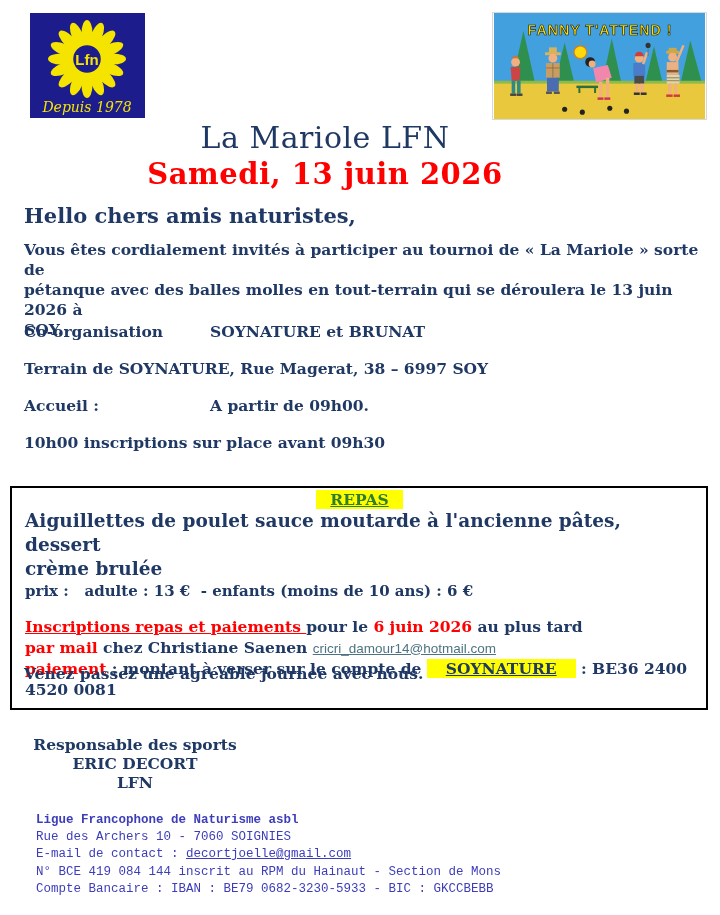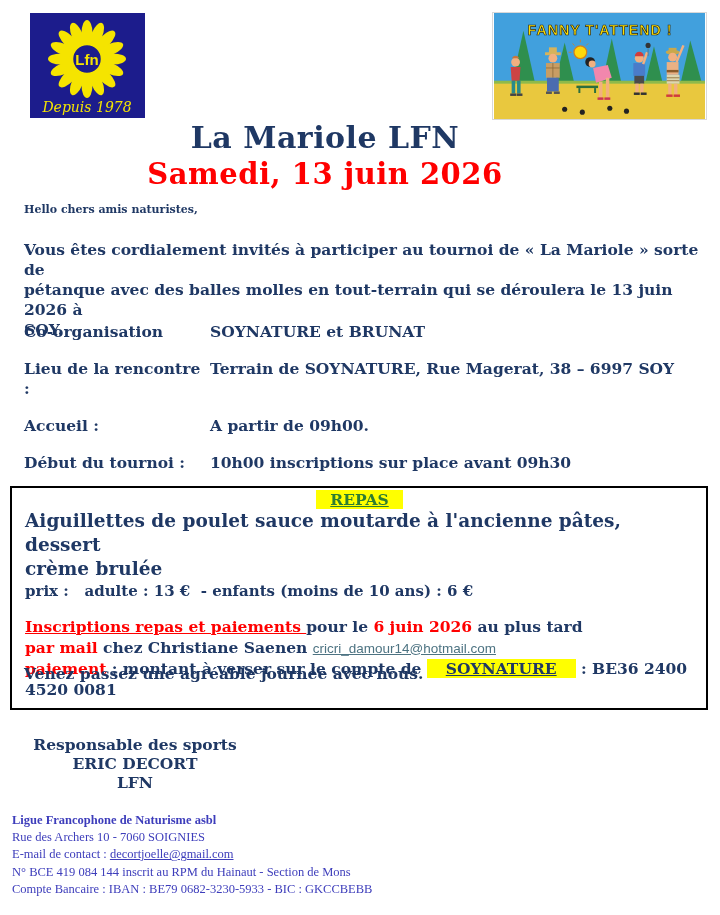--- a/index.html
+++ b/index.html
@@ -5,24 +5,24 @@
   * { margin:0; padding:0; box-sizing:border-box; }
   html,body { background:#ffffff; }
   .page {
     position:relative; width:720px; height:915px; background:#ffffff;
     font-family:"DejaVu Serif", serif; color:#1f3864; overflow:hidden;
   }
   .logo { position:absolute; left:30px; top:13px; }
   .cartoon { position:absolute; left:492px; top:12px; border:1px solid #d8d8d8; }
 
   .title-block { position:absolute; top:120px; left:0; width:650px; text-align:center; }
-  .title-main { font-size:30px; font-weight:bold; color:#1f3864; letter-spacing:0.5px; }
+  .title-main { font-size:30px; font-weight:normal; color:#1f3864; letter-spacing:0.5px; }
   .title-date { font-size:29px; font-weight:bold; color:#ff0000; letter-spacing:0.5px; margin-top:2px; }
 
-  .greeting { position:absolute; top:203px; left:24px; font-size:11px; font-weight:bold; }
+  .greeting { position:absolute; top:203px; left:24px; font-size:21px; font-weight:bold; }
   .invitation {
     position:absolute; top:240px; left:24px; width:690px;
     font-size:15.5px; font-weight:bold; line-height:20px; white-space:pre-line;
   }
 
   .details { position:absolute; top:322px; left:24px; width:690px; }
   .detail-row { display:flex; margin-bottom:17px; font-size:15.5px; font-weight:bold; line-height:20px;justify-content:center; }
   .detail-label { width:186px; flex:0 0 186px; }
   .detail-value { flex:1; }
 
@@ -44,22 +44,22 @@
   }
   .soy-hl { background:#ffff00; text-decoration:underline; padding:0 19px; }
 
   .closing1 { position:absolute; top:664px; left:24px; font-size:15.5px; font-weight:bold; }
   .closing2 { position:absolute; top:701px; left:24px; font-size:15.5px; font-weight:bold; }
 
   .signature { position:absolute; top:735px; left:30px; width:210px; text-align:center;
                font-size:15.5px; font-weight:bold; line-height:19px; }
 
   .footer {
-    position:absolute; top:812px; left:12px; width:660px;
-    font-family:Liberation Serif, serif; font-size:12.5px;
+    position:absolute; top:812px; left:36px; width:660px;
+    font-family:Liberation Mono, monospace; font-size:12.5px;
     color:#3d3dbb; line-height:17.2px;
   }
   .footer .org { font-weight:bold; }
   .footer a, .footer .flink { color:#3d3dbb; text-decoration:underline; cursor:pointer; }
 </style>
 </head>
 <body>
 
 <div class="page">
 
@@ -192,29 +192,27 @@
   <div class="invitation">Vous êtes cordialement invités à participer au tournoi de « La Mariole » sorte de
 pétanque avec des balles molles en tout-terrain qui se déroulera le 13 juin 2026 à
 SOY.</div>
 
   <div class="details">
     <div class="detail-row">
       <span class="detail-label">Co-organisation</span>
       <span class="detail-value">SOYNATURE et BRUNAT</span>
     </div>
     <div class="detail-row">
-      <span class="detail-label">Lieu de la rencontre :</span>
       <span class="detail-value">Terrain de SOYNATURE, Rue Magerat, 38 – 6997 SOY</span>
     </div>
     <div class="detail-row">
       <span class="detail-label">Accueil :</span>
       <span class="detail-value">A partir de 09h00.</span>
     </div>
     <div class="detail-row">
-      <span class="detail-label">Début du tournoi :</span>
       <span class="detail-value">10h00 inscriptions sur place avant 09h30</span>
     </div>
   </div>
 
   <div class="meal-box">
     <div class="repas-line">
       <span class="repas-hl">REPAS</span>
     </div>
     <div class="menu">Aiguillettes de poulet sauce moutarde à l'ancienne pâtes, dessert
 crème brulée</div>

